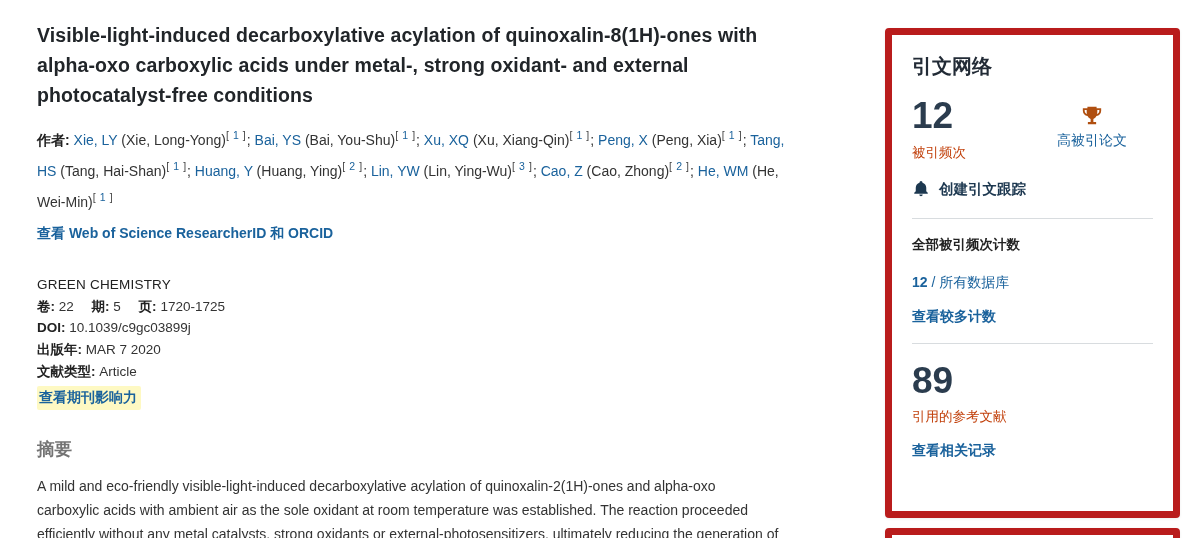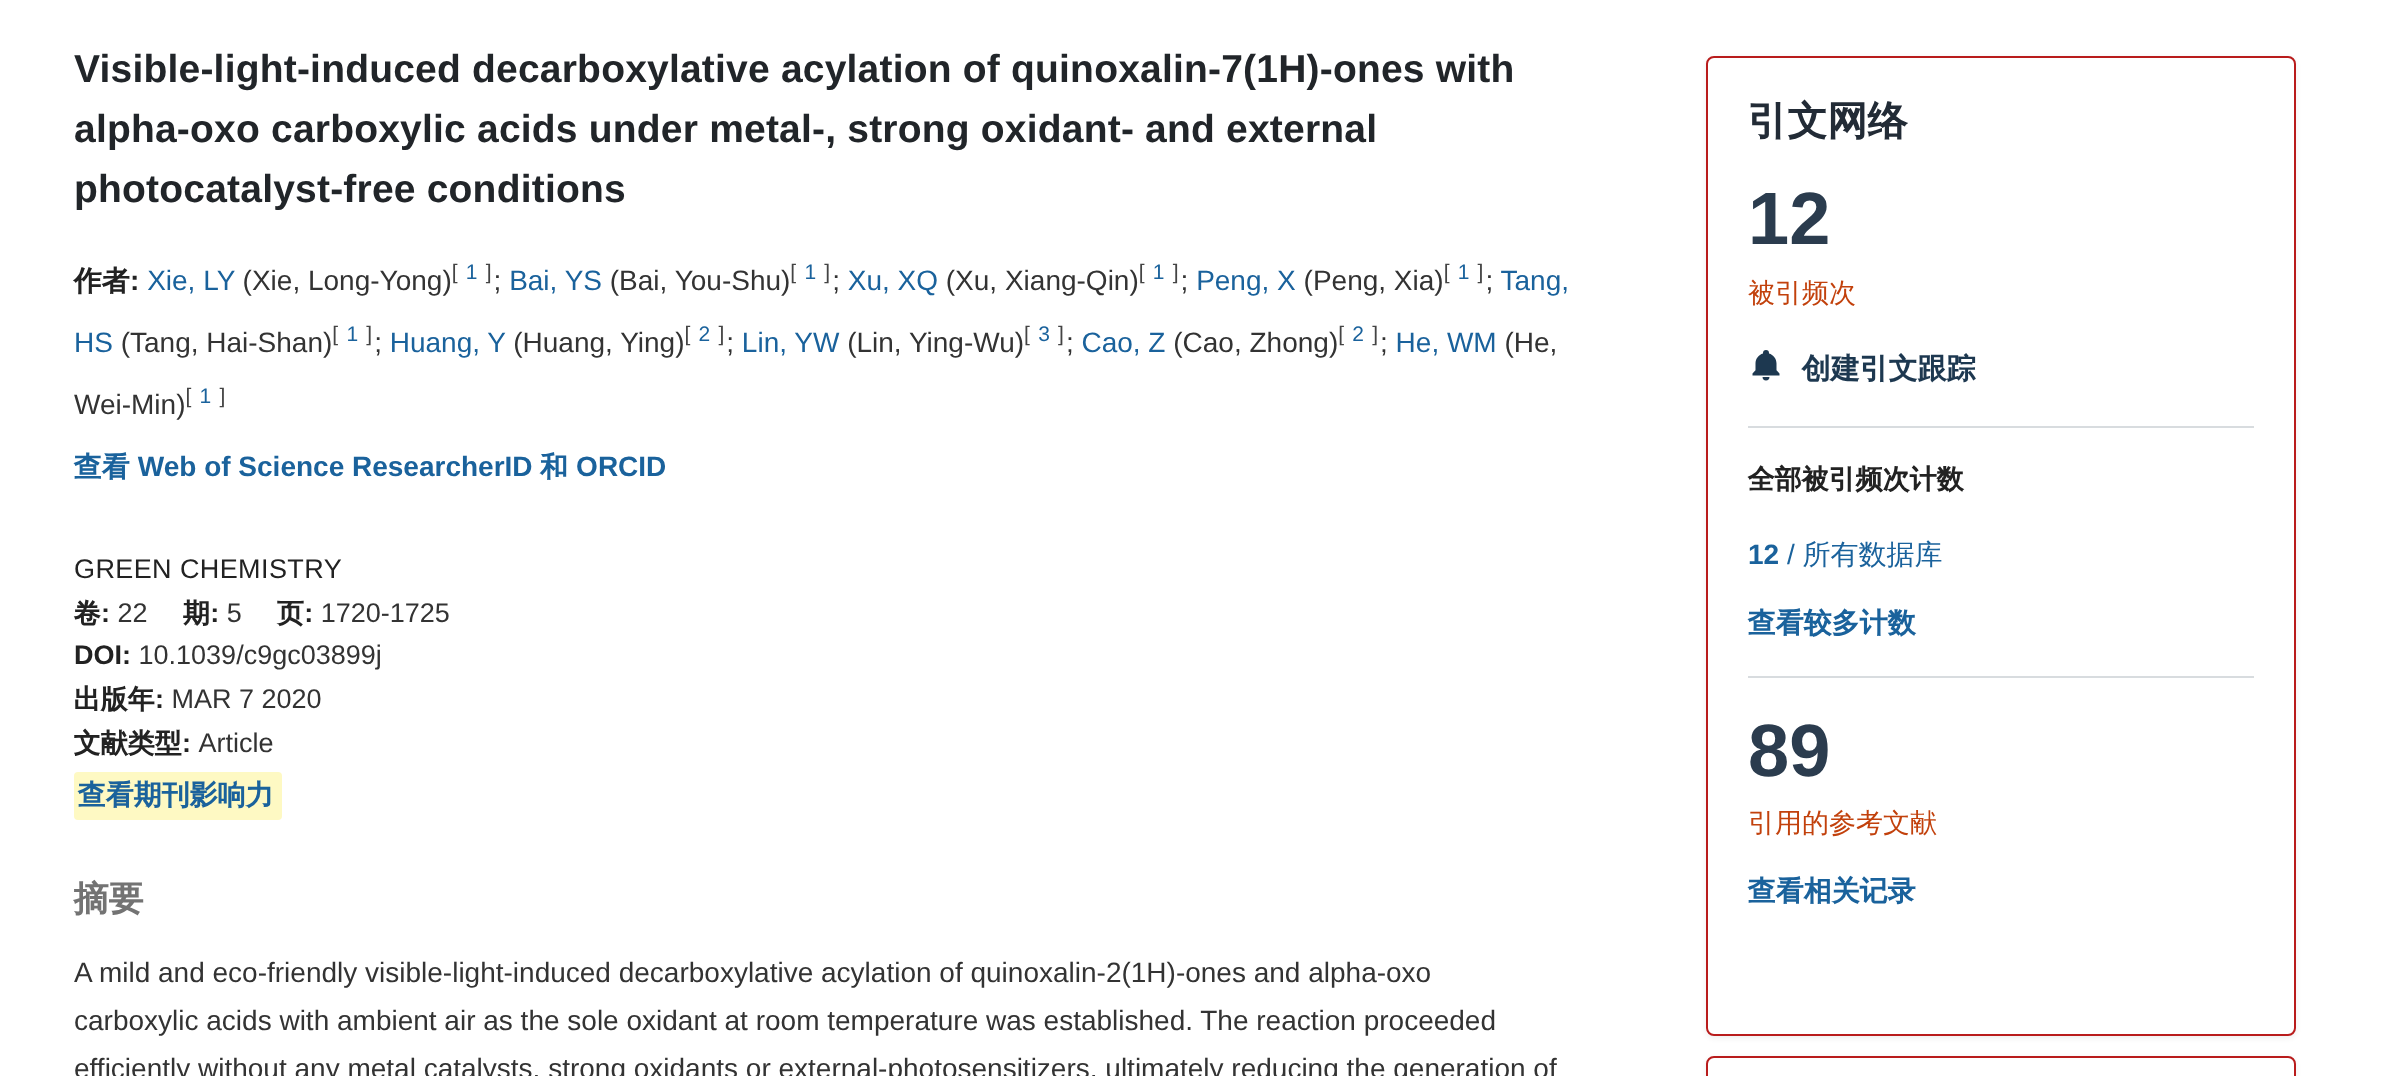--- a/index.html
+++ b/index.html
@@ -85,24 +85,24 @@
     margin: 13px 0 0 0;
     width: 744px;
     font-size: 14px;
     line-height: 24px;
     color: #333333;
   }
 
   
   .card {
     position: absolute;
-    left: 853px;
+    left: 885px;
     width: 295px;
     background: #ffffff;
-    border: 1px solid #b91c1c;
+    border: 7px solid #b91c1c;
     border-radius: 4px;
     box-shadow: 0 1px 3px rgba(0,0,0,0.07);
     box-sizing: border-box;
   }
   .card1 { top: 28px; height: 490px; padding: 16px 20px; }
   .card2 { top: 528px; height: 30px; }
 
   .panel-heading {
     margin: 2px 0 16px 0;
     font-size: 20px;
@@ -170,21 +170,21 @@
     color: #1a629c;
   }
   .refs-num { margin-top: 1px; }
   .icon-svg { display: inline-block; vertical-align: middle; }
 </style>
 </head>
 <body>
 
 <div class="main">
 
-  <h1 class="title">Visible-light-induced decarboxylative acylation of quinoxalin-7(1H)-ones with alpha-oxo carboxylic acids under metal-, strong oxidant- and external photocatalyst-free conditions</h1>
+  <h1 class="title">Visible-light-induced decarboxylative acylation of quinoxalin-8(1H)-ones with alpha-oxo carboxylic acids under metal-, strong oxidant- and external photocatalyst-free conditions</h1>
 
   <p class="authors">
     <span class="authors-label">作者:</span>
     <span id="authors-container"><a class="blue">Xie, LY</a><span class="author-full"> (Xie, Long-Yong)</span><sup class="author-sup">[ <a>1</a> ]</sup><span>; </span><a class="blue">Bai, YS</a><span class="author-full"> (Bai, You-Shu)</span><sup class="author-sup">[ <a>1</a> ]</sup><span>; </span><a class="blue">Xu, XQ</a><span class="author-full"> (Xu, Xiang-Qin)</span><sup class="author-sup">[ <a>1</a> ]</sup><span>; </span><a class="blue">Peng, X</a><span class="author-full"> (Peng, Xia)</span><sup class="author-sup">[ <a>1</a> ]</sup><span>; </span><a class="blue">Tang, HS</a><span class="author-full"> (Tang, Hai-Shan)</span><sup class="author-sup">[ <a>1</a> ]</sup><span>; </span><a class="blue">Huang, Y</a><span class="author-full"> (Huang, Ying)</span><sup class="author-sup">[ <a>2</a> ]</sup><span>; </span><a class="blue">Lin, YW</a><span class="author-full"> (Lin, Ying-Wu)</span><sup class="author-sup">[ <a>3</a> ]</sup><span>; </span><a class="blue">Cao, Z</a><span class="author-full"> (Cao, Zhong)</span><sup class="author-sup">[ <a>2</a> ]</sup><span>; </span><a class="blue">He, WM</a><span class="author-full"> (He, Wei-Min)</span><sup class="author-sup">[ <a>1</a> ]</sup></span>
   </p>
 
   <a class="orcid-link">查看 Web of Science ResearcherID 和 ORCID</a>
 
   <div class="journal-block">
     <div class="journal-name">GREEN CHEMISTRY</div>
@@ -218,20 +218,28 @@
 
 <div class="card card1">
 
   <h2 class="panel-heading">引文网络</h2>
 
 
   <div class="cited-row">
     <div>
       <div class="big-num">12</div>
       <div class="small-label">被引频次</div>
+    </div>
+    <div class="highly-cited">
+      <span class="icon-svg">
+        <svg width="22" height="22" viewBox="0 0 24 24" fill="#b04f10" xmlns="http://www.w3.org/2000/svg">
+          <path d="M7 2h10v1.5h5v2.7c0 3-2.2 5.3-5.1 5.7a6 6 0 0 1-3.4 3.3V18.5h3V21H7.5v-2.5h3v-3.3a6 6 0 0 1-3.4-3.3C4.2 11.5 2 9.2 2 6.2V3.5h5V2zm-3 3.5v.7c0 1.7 1 3.1 2.5 3.7A9.6 9.6 0 0 1 6.2 7V5.5H4zm16 0h-2.2V7c0 1-.1 2-.3 2.9 1.5-.6 2.5-2 2.5-3.7v-.7z"></path>
+        </svg>
+      </span>
+      <a class="hc-label">高被引论文</a>
     </div>
   </div>
 
   <div class="alert-row">
     <span class="icon-svg">
       <svg width="18" height="19" viewBox="0 0 24 24" fill="#1d3850" xmlns="http://www.w3.org/2000/svg">
         <path d="M12 2a2 2 0 0 1 2 2v.4c2.9.9 5 3.5 5 6.6v4.5l2 2.2V19H3v-1.3l2-2.2V11c0-3.1 2.1-5.7 5-6.6V4a2 2 0 0 1 2-2zm-2.3 18h4.6a2.3 2.3 0 0 1-4.6 0z"></path>
       </svg>
     </span>
     <span>创建引文跟踪</span>

